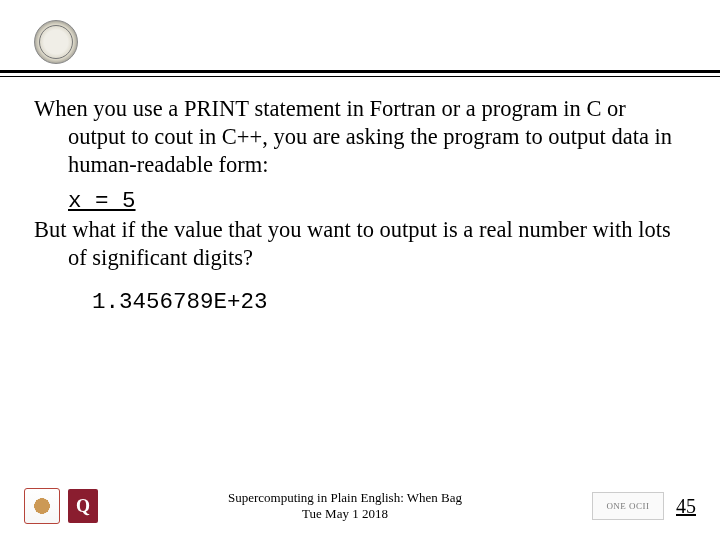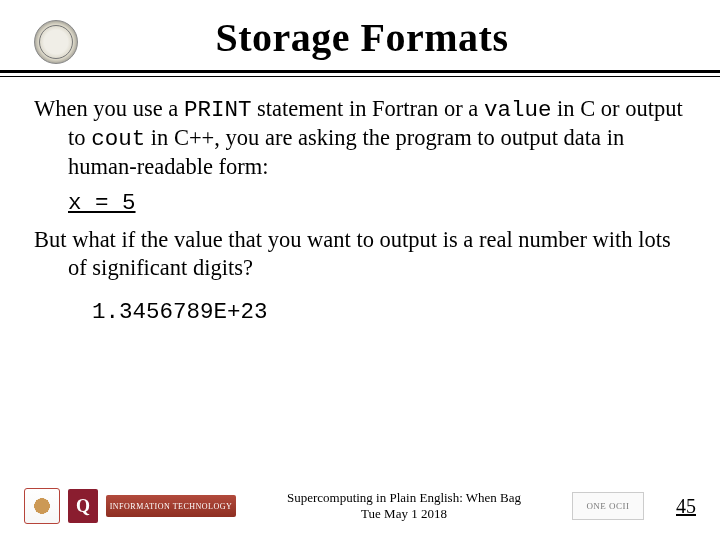--- a/index.html
+++ b/index.html
@@ -10,61 +10,59 @@
   .logo-ou-seal::after { content:""; position:absolute; inset:4px; border-radius:50%; border:1px solid #777; }
   .title { flex: 1; text-align: center; font-weight: bold; font-size: 40px; letter-spacing: 0.5px; padding-left: 10px; padding-right: 50px; }
   .rule-wrap { margin-top: 6px; }
   .rule1 { border: 0; border-top: 3px solid #000; margin-left: -34px; margin-right: -34px; }
   .rule2 { border: 0; border-top: 1.5px solid #000; margin-top: 3px; margin-left: -34px; margin-right: -34px; }
   .body { margin-top: 18px; font-size: 22.5px; line-height: 1.25; }
   .para { margin-bottom: 8px; }
   .hang { padding-left: 34px; text-indent: -34px; }
   .code-indent { padding-left: 34px; font-family: "Courier New", Courier, monospace; text-decoration: underline; }
   .code-indent2 { padding-left: 58px; font-family: "Courier New", Courier, monospace; margin-top: 16px; }
-  code { font-family: Liberation Mono, monospace; }
+  code { font-family: Liberation Serif, serif; }
   .footer { position: absolute; left: 0; right: 0; bottom: 16px; display: flex; align-items: center; justify-content: space-between; padding: 0 24px; }
   .flogos-left { display: flex; align-items: center; gap: 8px; }
   .lg-oscer { width: 36px; height: 36px; border: 1px solid #b6443a; background: linear-gradient(#fff,#f7f7f7); border-radius: 3px; position:relative; }
   .lg-oscer::after{content:"";position:absolute;inset:6px;background:radial-gradient(circle,#c95 0 50%,transparent 51%);}
   .lg-ou { width: 30px; height: 34px; background: #8a1d2f; color:#fff; font-weight:bold; font-size:18px; display:flex; align-items:center; justify-content:center; border-radius:2px; }
   .lg-it { width: 130px; height: 22px; background: linear-gradient(#b24a3c,#8e2f22); border-radius:2px; font-size:8px; color:#fff; display:flex; align-items:center; justify-content:center; letter-spacing:0.5px; }
   .fcenter { text-align: center; font-size: 13px; line-height: 1.25; flex: 1; }
-  .fright { display:flex; align-items:center; gap:32px; }
+  .fright { display:flex; align-items:center; gap:12px; }
   .lg-onecii { width: 72px; height: 28px; border:1px solid #ccc; background:#fafafa; font-size:9px; color:#7a7a7a; display:flex; align-items:center; justify-content:center; letter-spacing:0.5px; }
   .pagenum { font-size: 20px; text-decoration: underline; }
 </style>
 </head>
 <body>
 
 <div class="slide">
 
   <div class="header-row">
     <div class="logo-ou-seal"></div>
-    <div class="title">Storage Formats</div>
   </div>
 
   <div class="rule-wrap">
     <hr class="rule1">
     <hr class="rule2">
   </div>
 
   <div class="body">
     <p class="para hang">
-      <span>When you use a </span><code>PRINT</code><span> statement in Fortran or a </span><code>value</code><span> in C or output to </span><code>cout</code><span> in C++, you are asking the program to output data in human-readable form:</span>
+      <span>When you use a </span><code>PRINT</code><span> statement in Fortran or a </span><code>program</code><span> in C or output to </span><code>cout</code><span> in C++, you are asking the program to output data in human-readable form:</span>
     </p>
     <p class="code-indent">x = 5</p>
-    <p class="para hang" style="margin-top:8px">But what if the value that you want to output is a real number with lots of significant digits?</p>
+    <p class="para hang" style="">But what if the value that you want to output is a real number with lots of significant digits?</p>
     <p class="code-indent2">1.3456789E+23</p>
   </div>
 
   <div class="footer">
     <div class="flogos-left">
       <div class="lg-oscer"></div>
       <div class="lg-ou">Q</div>
-      <div class="lg-it">INFORMATION TECHNOLOGY</div>
     </div>
     <div class="fcenter">
       <div>Supercomputing in Plain English: When Bag</div>
       <div>Tue May 1 2018</div>
     </div>
     <div class="fright">
       <div class="lg-onecii">ONE OCII</div>
       <div class="pagenum">45</div>
     </div>
   </div>

